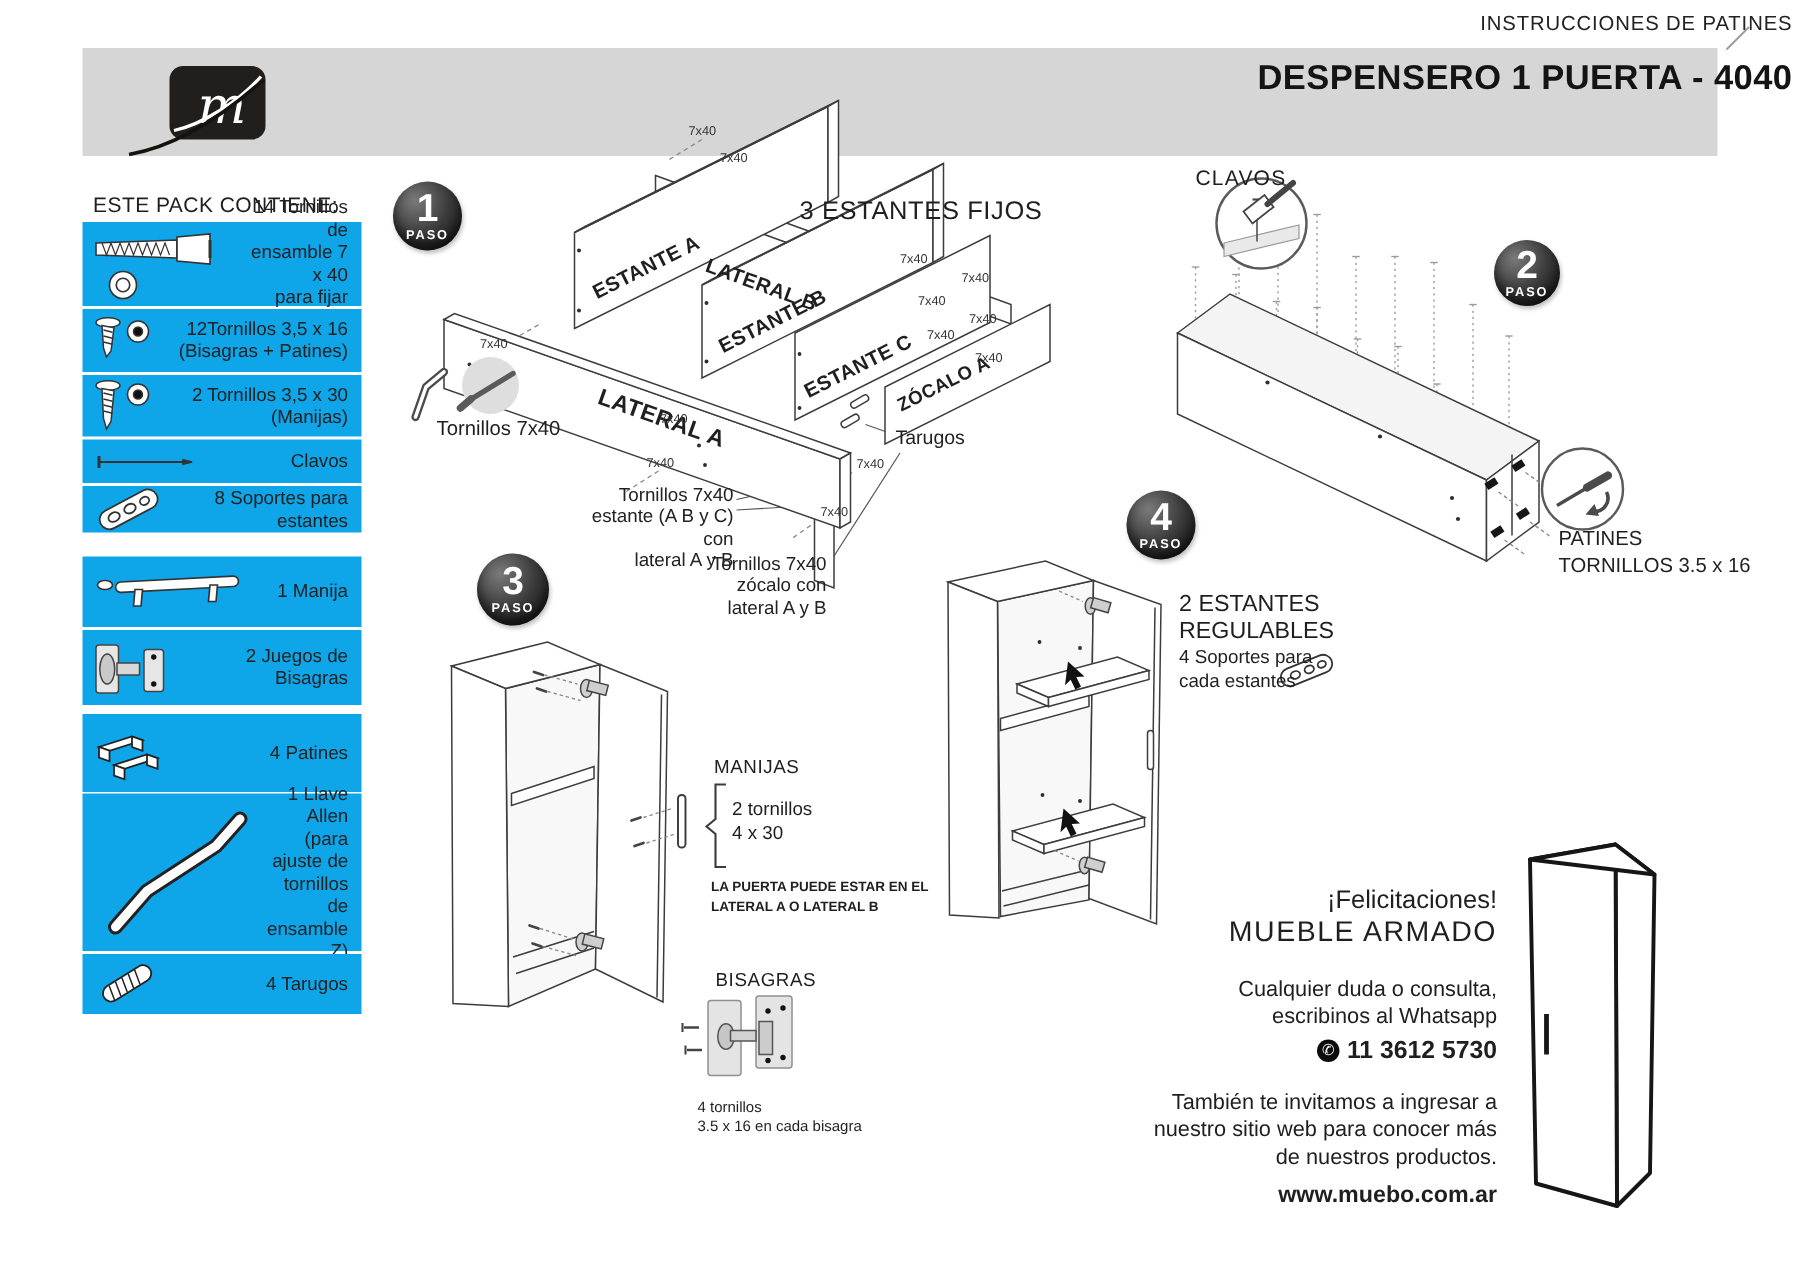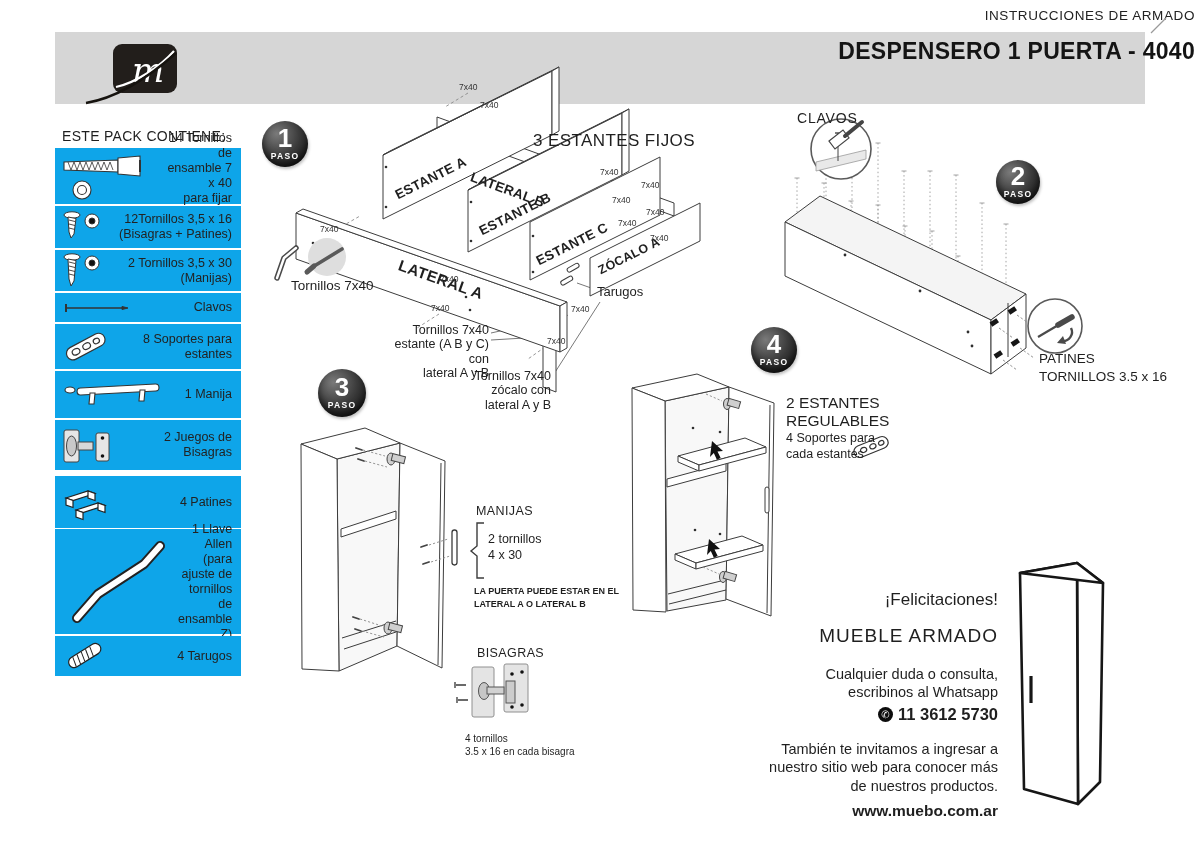--- a/index.html
+++ b/index.html
@@ -35,42 +35,42 @@
 
   
   .lbl{position:absolute;color:#1f1f1f;white-space:nowrap}
   .plabel{font-weight:bold;transform-origin:0 50%;letter-spacing:.3px}
   .s740{position:absolute;font-size:8.5px;color:#333;white-space:nowrap}
   .note{position:absolute;font-size:12.5px;line-height:1.14;text-align:right;white-space:pre-line;color:#222}
 
   
   .footer{position:absolute;right:202px;top:590px;width:280px;display:flex;flex-direction:column;align-items:flex-end;text-align:right;color:#1f1f1f}
   .congrats{font-size:17px}
-  .status{font-size:19px;letter-spacing:1px;margin-top:15px}
+  .status{font-size:19px;letter-spacing:1px;margin-top:1px}
   .contact{font-size:14.5px;line-height:1.24;margin-top:19px}
   .phone-row{display:flex;align-items:center;margin-top:3px}
   .wa-icon{display:inline-flex;align-items:center;justify-content:center;width:15px;height:15px;border-radius:50%;background:#0c0c0c;color:#fff;font-size:10px;margin-right:5px}
   .phone{font-size:16.5px;font-weight:bold}
   .invite{font-size:14.5px;line-height:1.28;margin-top:16px}
   .website{font-size:15.5px;font-weight:bold;margin-top:6px}
 </style>
 </head>
 <body>
 
 <div class="page">
 
   <div class="header"></div>
   <svg class="logo-svg" width="125" height="72">
     <rect x="35" y="8" width="64" height="49" rx="9" fill="#221e1b"></rect>
     <text x="70" y="46" font-family="DejaVu Serif, serif" font-style="italic" font-size="34" fill="#fff" text-anchor="middle">m</text>
     <path d="M38,51 C57,47 82,31 96,15" stroke="#fff" stroke-width="2.2" fill="none"></path>
     <path d="M8,67 C32,63 62,49 98,17" stroke="#16130f" stroke-width="2.4" fill="none"></path>
   </svg>
   <div class="header-right">
-    <div class="doc-type">INSTRUCCIONES  DE ARMADO</div>
+    <div class="doc-type">INSTRUCCIONES  DE PATINES</div>
     <div class="product">DESPENSERO 1 PUERTA  - 4040</div>
   </div>
 
   <div class="pack-title">ESTE PACK CONTIENE:</div>
 
   <div class="pack-row" style="top:148px;height:56px">
     <span class="picon">
       <svg width="100" height="52">
           <g stroke="#333" fill="#fff" stroke-width="1.1">
         <polygon points="4,12 58,10 58,22 4,20"></polygon>
@@ -125,21 +125,21 @@
           <g stroke="#333">
         <line x1="6" y1="6" x2="62" y2="6" stroke-width="1.4"></line>
         <line x1="6" y1="2" x2="6" y2="10" stroke-width="2"></line>
         <polygon points="62,4.5 68,6 62,7.5" fill="#333"></polygon>
       </g>
         </svg>
     </span>
     <span class="ptxt">Clavos</span>
   </div>
 
-  <div class="pack-row" style="top:324px;height:45px">
+  <div class="pack-row" style="top:324px;height:31px">
     <span class="picon">
       <svg width="52" height="40">
           <g transform="rotate(-28 26 20)" stroke="#333" fill="#fff" stroke-width="1.2">
         <rect x="5" y="13" width="42" height="13" rx="6.5"></rect>
         <ellipse cx="15" cy="19.5" rx="4" ry="3"></ellipse>
             <ellipse cx="27" cy="19.5" rx="4" ry="3"></ellipse>
             <ellipse cx="38" cy="19.5" rx="3.2" ry="2.6"></ellipse>
       </g>
         </svg>
     </span>

